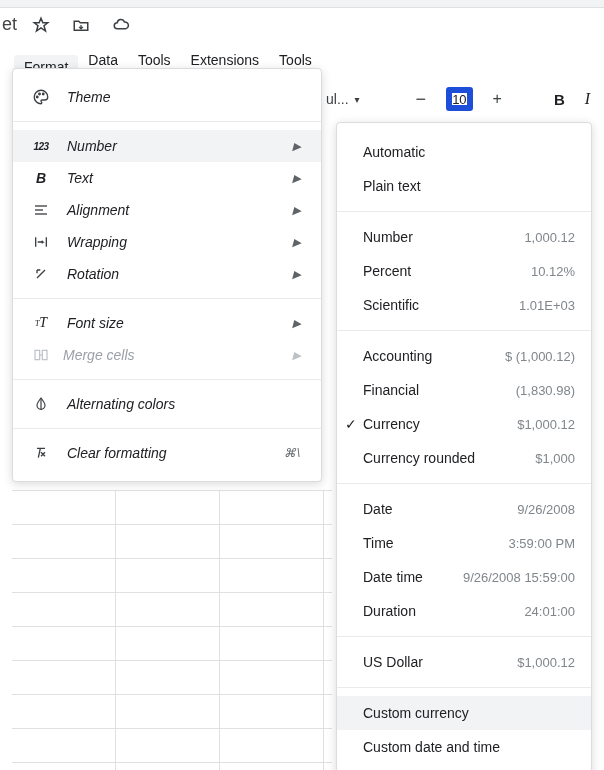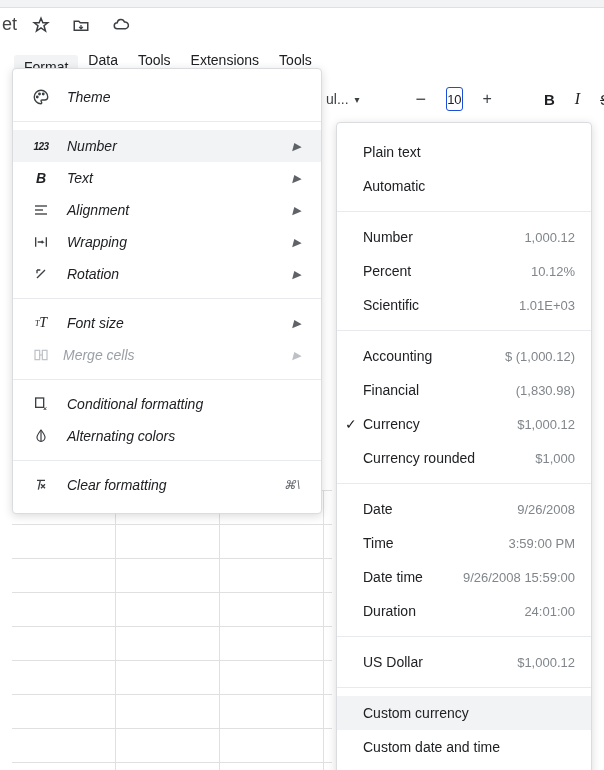--- a/index.html
+++ b/index.html
@@ -43,21 +43,21 @@
     display: flex; align-items: center; gap: 20px;
     background: #fff;
   }
   .toolbar .sep { width:1px; height:22px; background:#dadce0; margin:0 6px;}
   .toolbar .tbtn {
     width: 28px; height: 28px;
     display: flex; align-items:center; justify-content:center;
     border-radius: 2px;
   }
   .toolbar .fontsize-box {
-    border:1px solid #1d4ed8; border-radius:3px;
+    border:6px solid #1d4ed8; border-radius:3px;
     height:24px; width:30px;
     display:flex; align-items:center; justify-content:center;
     font-size:13px;
   }
   .fontdrop {
     display:flex; align-items:center; gap:6px;
     font-size:14px; color:#3c4043;
     padding: 0 4px;
   }
   .dropdown {
@@ -273,29 +273,20 @@
         </svg>
     </span>
     <span>Merge cells</span>
     <span class="right chev" style="color:#bdc1c6;">▶</span>
   </div>
 
   <div class="dd-divider"></div>
 
   <div class="dd-item">
     <span class="iconwrap">
-      <svg width="16" height="16" viewBox="0 0 24 24" fill="none" stroke="#3c4043" stroke-width="2">
-          <rect x="4" y="3" width="12" height="14"></rect>
-          <path d="M16 17l4 4m0-4l-4 4" stroke-width="1.5"></path>
-        </svg>
-    </span>
-    <span>Conditional formatting</span>
-  </div>
-  <div class="dd-item">
-    <span class="iconwrap">
       <svg width="16" height="16" viewBox="0 0 24 24" fill="none" stroke="#3c4043" stroke-width="1.8">
           <path d="M12 3c4 5 6 8 6 11a6 6 0 11-12 0c0-3 2-6 6-11z"></path>
           <path d="M12 3v17"></path>
         </svg>
     </span>
     <span>Alternating colors</span>
   </div>
 
   <div class="dd-divider"></div>
 
@@ -305,24 +296,24 @@
           <path d="M6 5h12M11 5l-3 14m10-8l-6 6m0-6l6 6"></path>
         </svg>
     </span>
     <span>Clear formatting</span>
     <span class="right kbd">⌘\</span>
   </div>
 </div>
 
 <div class="submenu">
   <div class="sm-item">
+    <span>Automatic</span>
+  </div>
+  <div class="sm-item">
     <span>Plain text</span>
-  </div>
-  <div class="sm-item">
-    <span>Automatic</span>
   </div>
 
   <div class="sm-divider"></div>
 
   <div class="sm-item">
     <span>Number</span>
     <span class="ex">1,000.12</span>
   </div>
   <div class="sm-item">
     <span>Percent</span>

